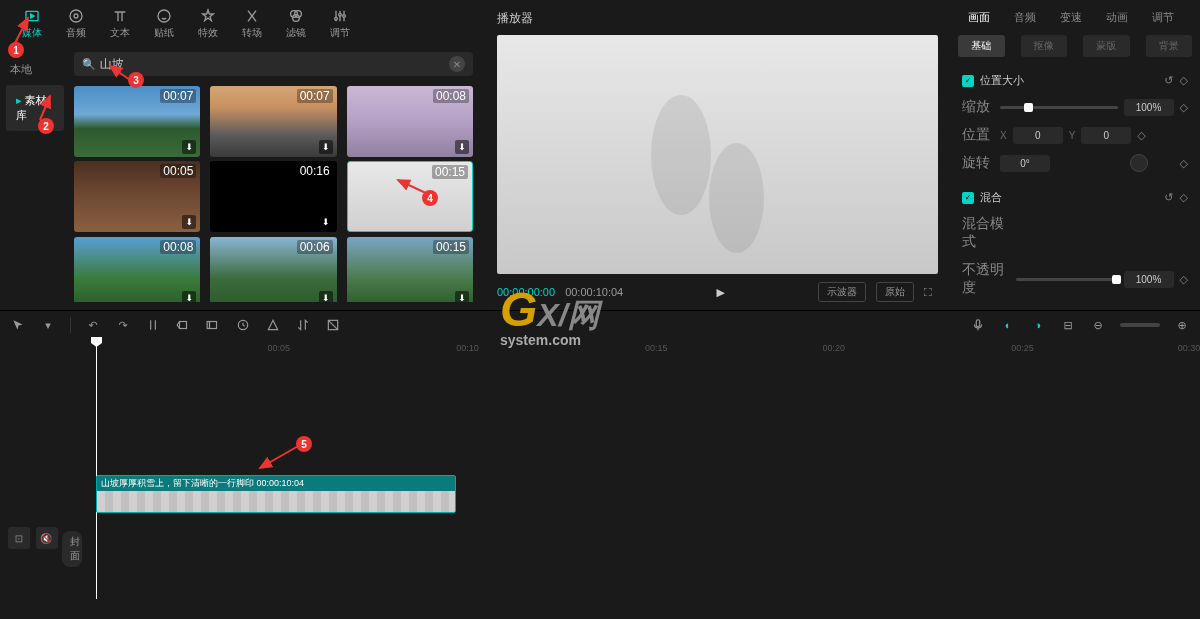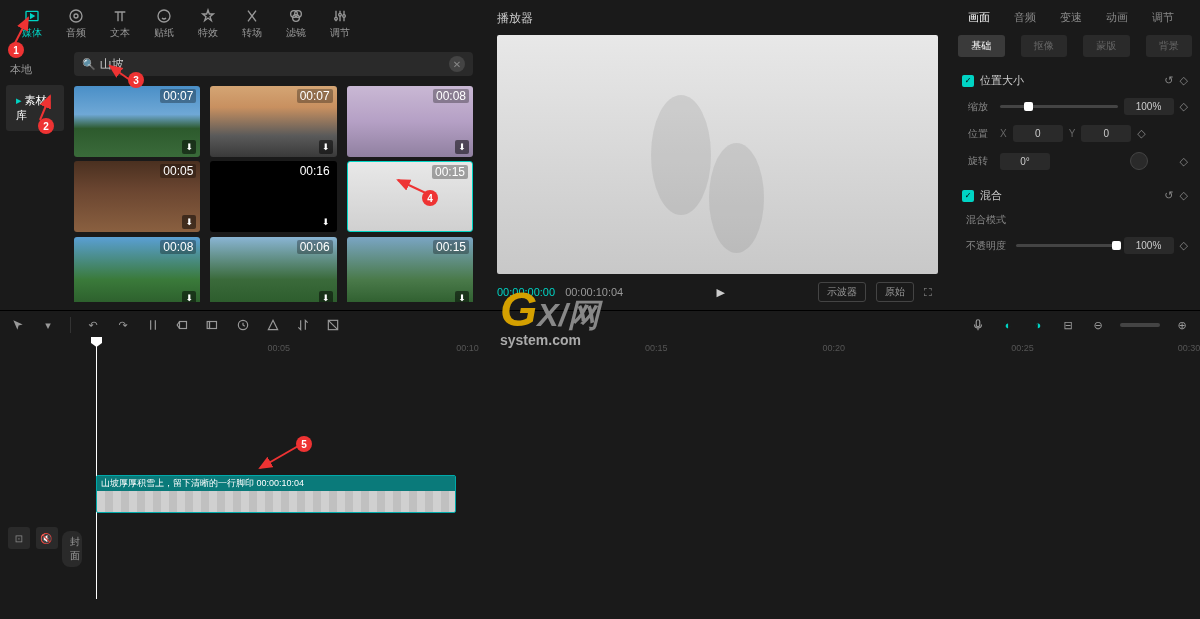--- a/index.html
+++ b/index.html
@@ -68,21 +68,21 @@
 .props-subtab.active { color: #fff; background: #3a3a3a; }
 
 .props-body { padding: 8px 12px; display: flex; flex-direction: column; gap: 10px; }
 .props-section-hdr { display: flex; align-items: center; gap: 6px; }
 .props-chk { width: 12px; height: 12px; background: #00d4c4; border-radius: 2px; display:flex; align-items:center; justify-content:center; color:#000; font-size:8px; }
 .props-section-title { flex: 1; color: #ccc; }
 .props-reset { color: #888; cursor: pointer; }
 .props-kf { color: #888; cursor: pointer; }
 
 .props-row { display: flex; align-items: center; gap: 6px; }
-.props-label { width: 32px; color: #888; font-size: 10px; text-align: center; }
+.props-label { width: 32px; color: #888; font-size: 14px; }
 .props-slider { flex: 1; height: 3px; background: #444; border-radius: 2px; position: relative; }
 .props-slider-thumb { position: absolute; top: -3px; width: 9px; height: 9px; background: #fff; border-radius: 2px; }
 .props-num { width: 50px; background: #2a2a2a; border: none; color: #ccc; padding: 3px 4px; border-radius: 3px; text-align: center; font-size: 10px; }
 .props-xy { color: #666; font-size: 10px; }
 .props-select { flex:1; background: #2a2a2a; border:none; color:#ccc; padding: 4px 6px; border-radius:3px; font-size:10px; }
 .props-rot-dial { width: 18px; height: 18px; border-radius: 50%; background: #2a2a2a; border: 1px solid #444; position: relative; }
 
 
 .timeline-section { height: 309px; background: #1a1a1a; display: flex; flex-direction: column; border-top: 1px solid #000; }
 .tl-toolbar { display: flex; align-items: center; padding: 6px 10px; gap: 14px; background: #1a1a1a; }

